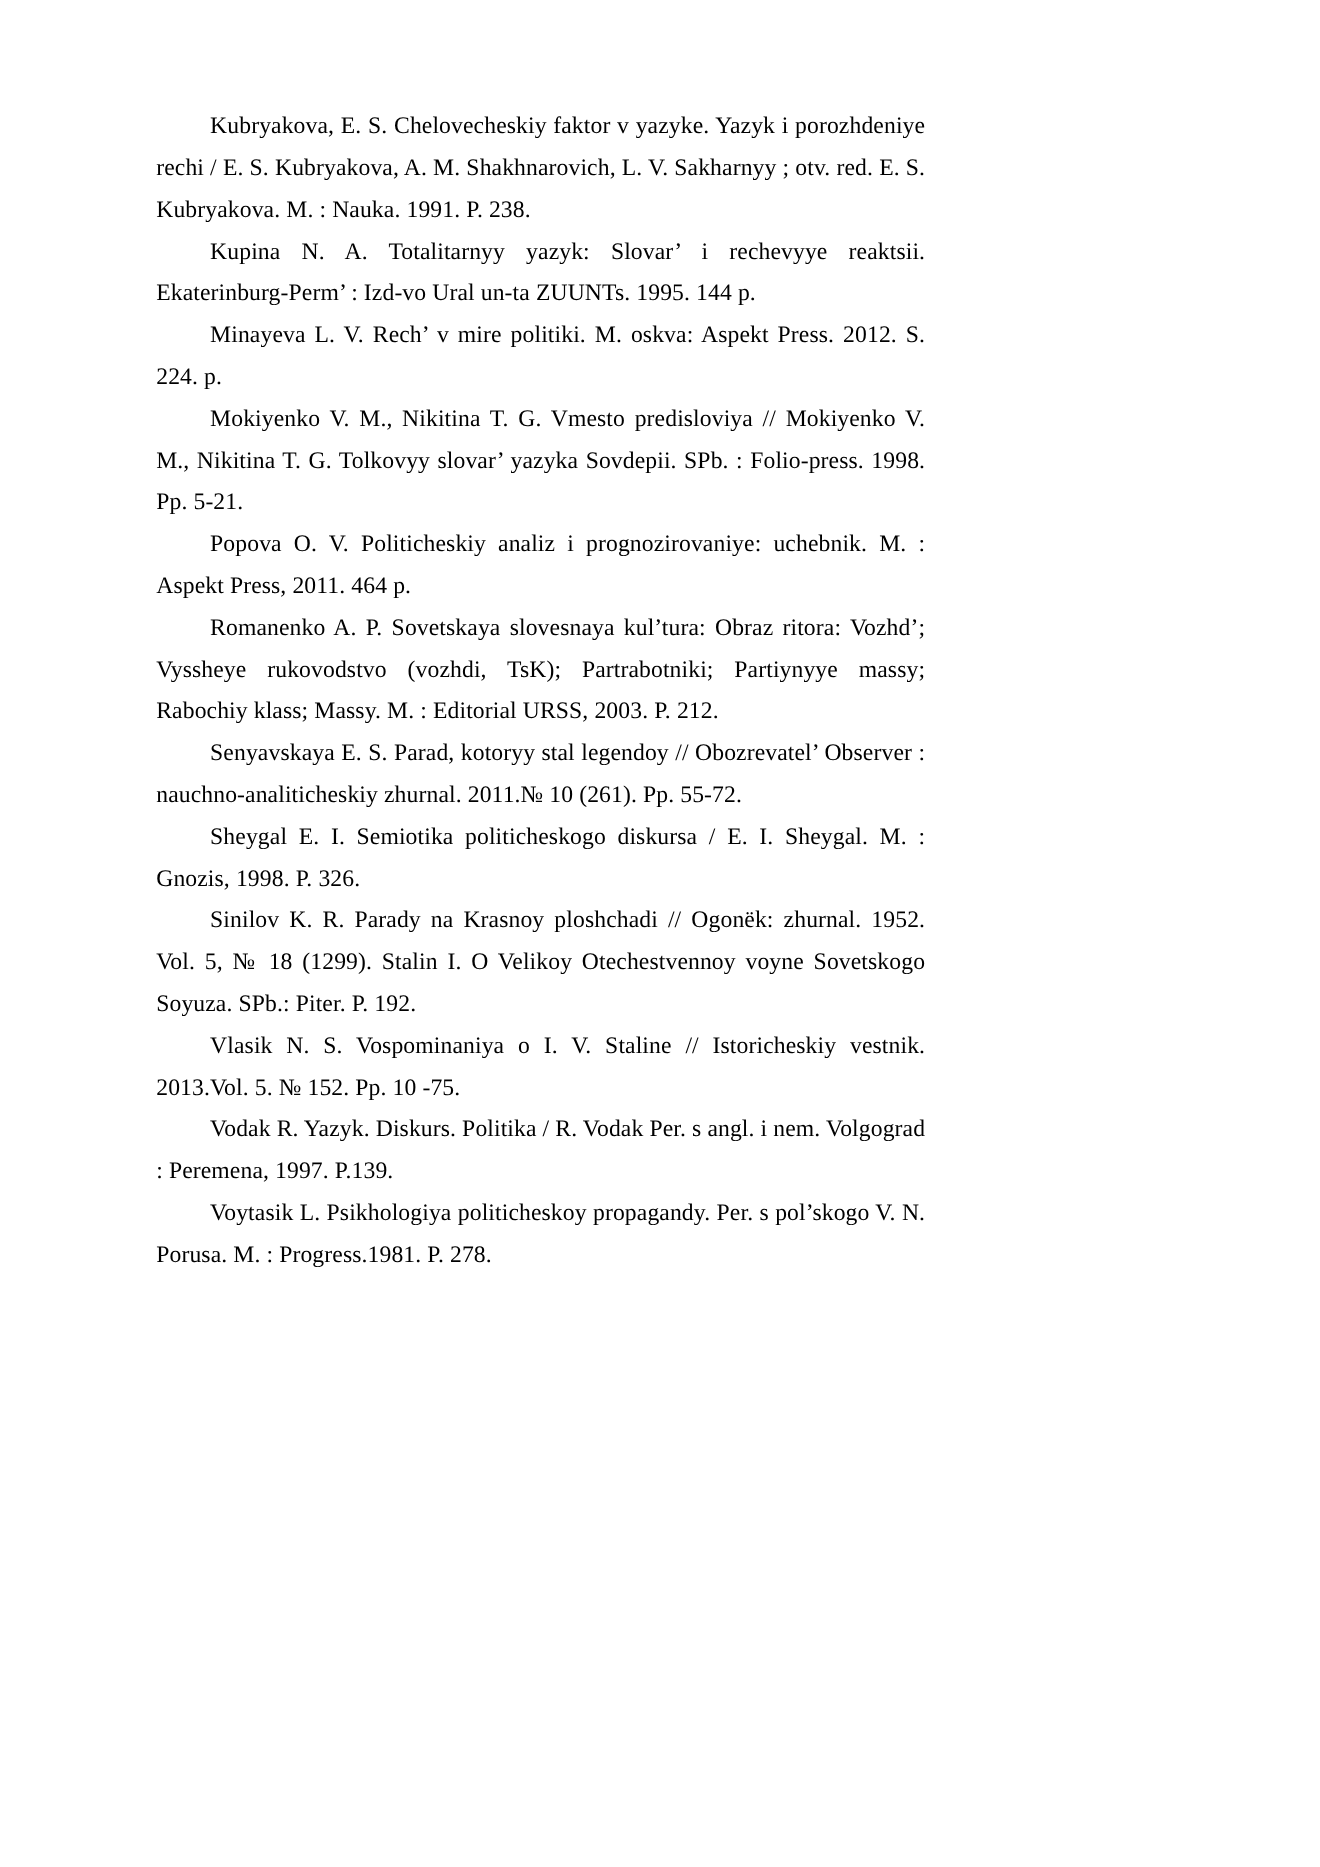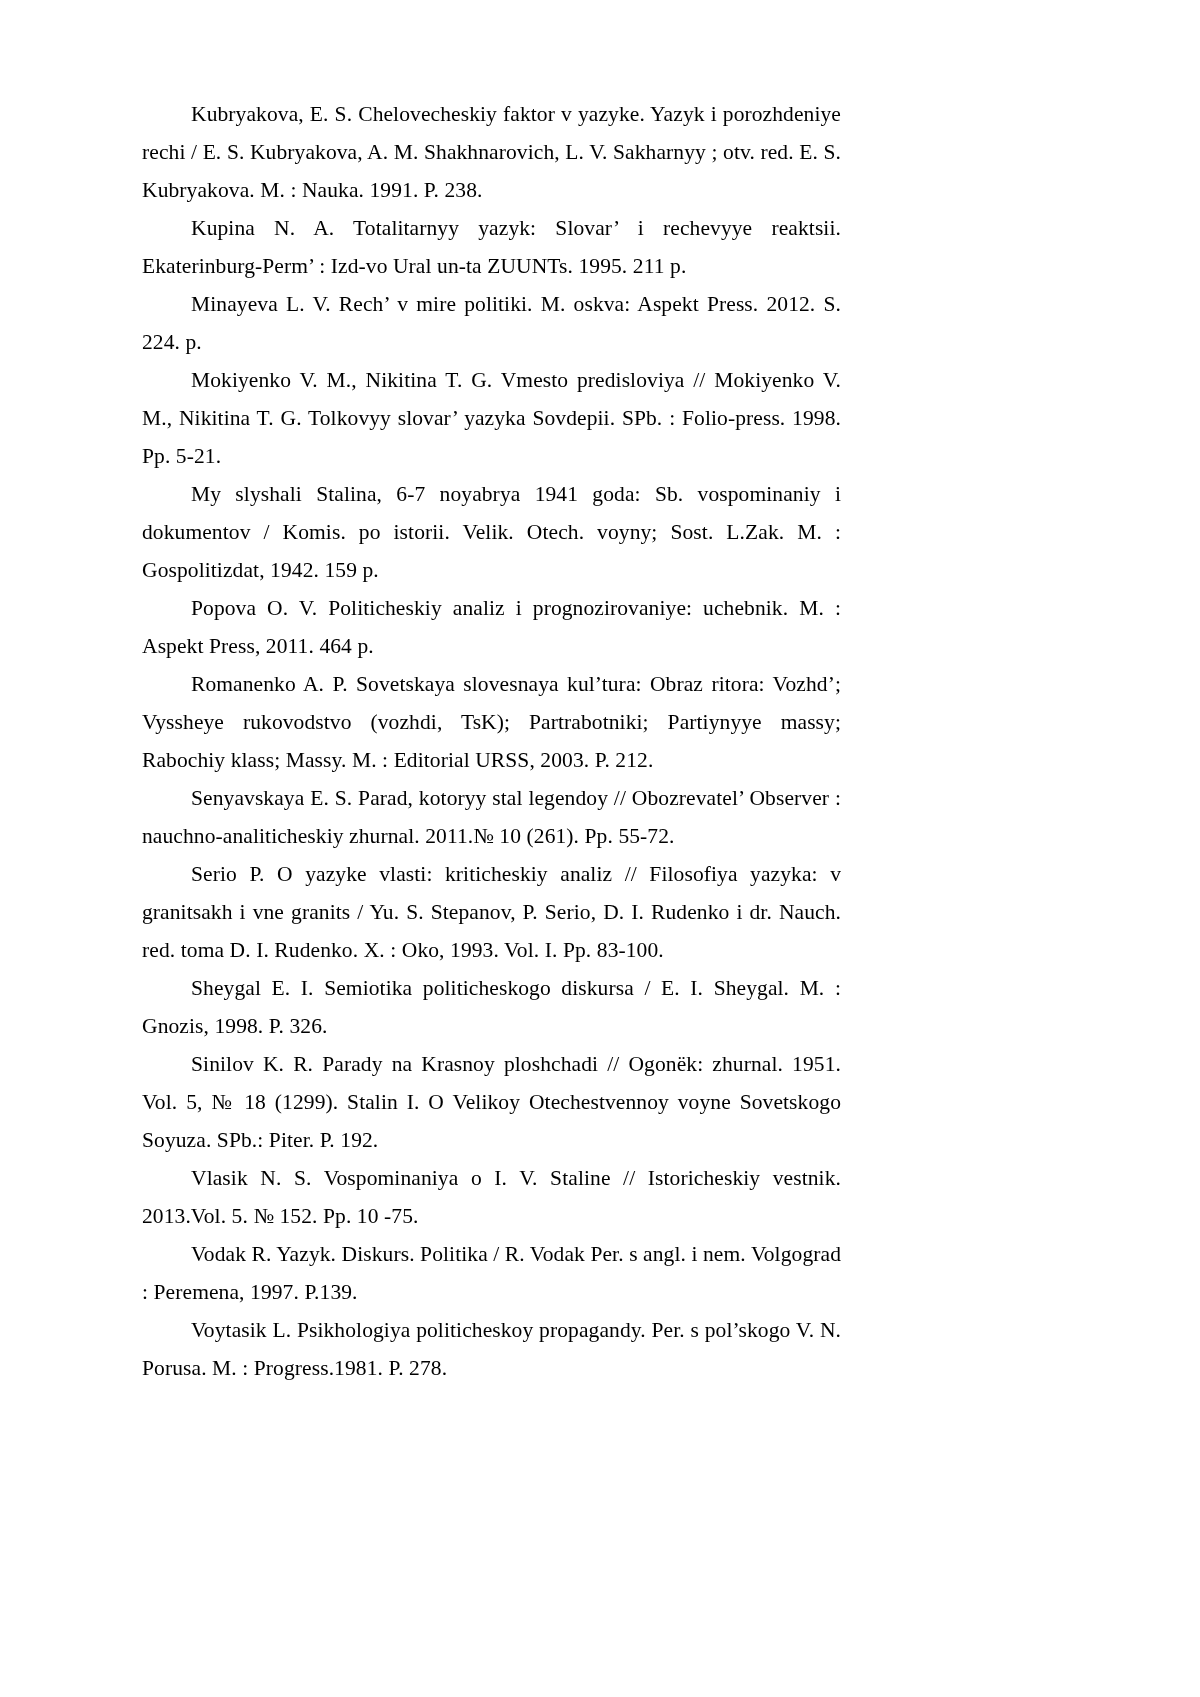--- a/index.html
+++ b/index.html
@@ -28,26 +28,24 @@
     text-align: justify;
     text-indent: 49px;
     letter-spacing: 0.1px;
   }
 </style>
 </head>
 <body>
 
 <div class="page">
   <p class="ref">Kubryakova, E. S. Chelovecheskiy faktor v yazyke. Yazyk i porozhdeniye rechi / E. S. Kubryakova, A. M. Shakhnarovich, L. V. Sakharnyy ; otv. red. E. S. Kubryakova. M. : Nauka. 1991. P. 238.</p>
-  <p class="ref">Kupina N. A. Totalitarnyy yazyk: Slovar’ i rechevyye reaktsii. Ekaterinburg-Perm’ : Izd-vo Ural un-ta ZUUNTs. 1995. 211 p.</p>
+  <p class="ref">Kupina N. A. Totalitarnyy yazyk: Slovar’ i rechevyye reaktsii. Ekaterinburg-Perm’ : Izd-vo Ural un-ta ZUUNTs. 1995. 144 p.</p>
   <p class="ref">Minayeva L. V. Rech’ v mire politiki. M. oskva: Aspekt Press. 2012. S. 224. p.</p>
   <p class="ref">Mokiyenko V. M., Nikitina T. G. Vmesto predisloviya // Mokiyenko V. M., Nikitina T. G. Tolkovyy slovar’ yazyka Sovdepii. SPb. : Folio-press. 1998. Pp. 5-21.</p>
-  <p class="ref">My slyshali Stalina, 6-7 noyabrya 1941 goda: Sb. vospominaniy i dokumentov / Komis. po istorii. Velik. Otech. voyny; Sost. L.Zak. M. : Gospolitizdat, 1942. 159 p.</p>
   <p class="ref">Popova O. V. Politicheskiy analiz i prognozirovaniye: uchebnik. M. : Aspekt Press, 2011. 464 p.</p>
   <p class="ref">Romanenko A. P. Sovetskaya slovesnaya kul’tura: Obraz ritora: Vozhd’; Vyssheye rukovodstvo (vozhdi, TsK); Partrabotniki; Partiynyye massy; Rabochiy klass; Massy. M. : Editorial URSS, 2003. P. 212.</p>
   <p class="ref">Senyavskaya E. S. Parad, kotoryy stal legendoy // Obozrevatel’ Observer : nauchno-analiticheskiy zhurnal. 2011.№ 10 (261). Pp. 55-72.</p>
-  <p class="ref">Serio P. O yazyke vlasti: kriticheskiy analiz // Filosofiya yazyka: v granitsakh i vne granits / Yu. S. Stepanov, P. Serio, D. I. Rudenko i dr. Nauch. red. toma D. I. Rudenko. X. : Oko, 1993. Vol. I. Pp. 83-100.</p>
   <p class="ref">Sheygal E. I. Semiotika politicheskogo diskursa / E. I. Sheygal. M. : Gnozis, 1998. P. 326.</p>
-  <p class="ref">Sinilov K. R.  Parady na Krasnoy ploshchadi // Ogonëk: zhurnal. 1951. Vol. 5, № 18 (1299). Stalin I. O Velikoy Otechestvennoy voyne Sovetskogo Soyuza. SPb.: Piter. P. 192.</p>
+  <p class="ref">Sinilov K. R.  Parady na Krasnoy ploshchadi // Ogonëk: zhurnal. 1952. Vol. 5, № 18 (1299). Stalin I. O Velikoy Otechestvennoy voyne Sovetskogo Soyuza. SPb.: Piter. P. 192.</p>
   <p class="ref">Vlasik N. S. Vospominaniya o I. V. Staline // Istoricheskiy vestnik. 2013.Vol. 5. № 152. Pp. 10 -75.</p>
   <p class="ref">Vodak R. Yazyk. Diskurs. Politika / R. Vodak Per. s angl. i nem. Volgograd : Peremena, 1997. P.139.</p>
   <p class="ref">Voytasik L. Psikhologiya politicheskoy propagandy. Per. s pol’skogo V. N. Porusa. M. : Progress.1981. P. 278.</p>
 </div>
 
 </body></html>

